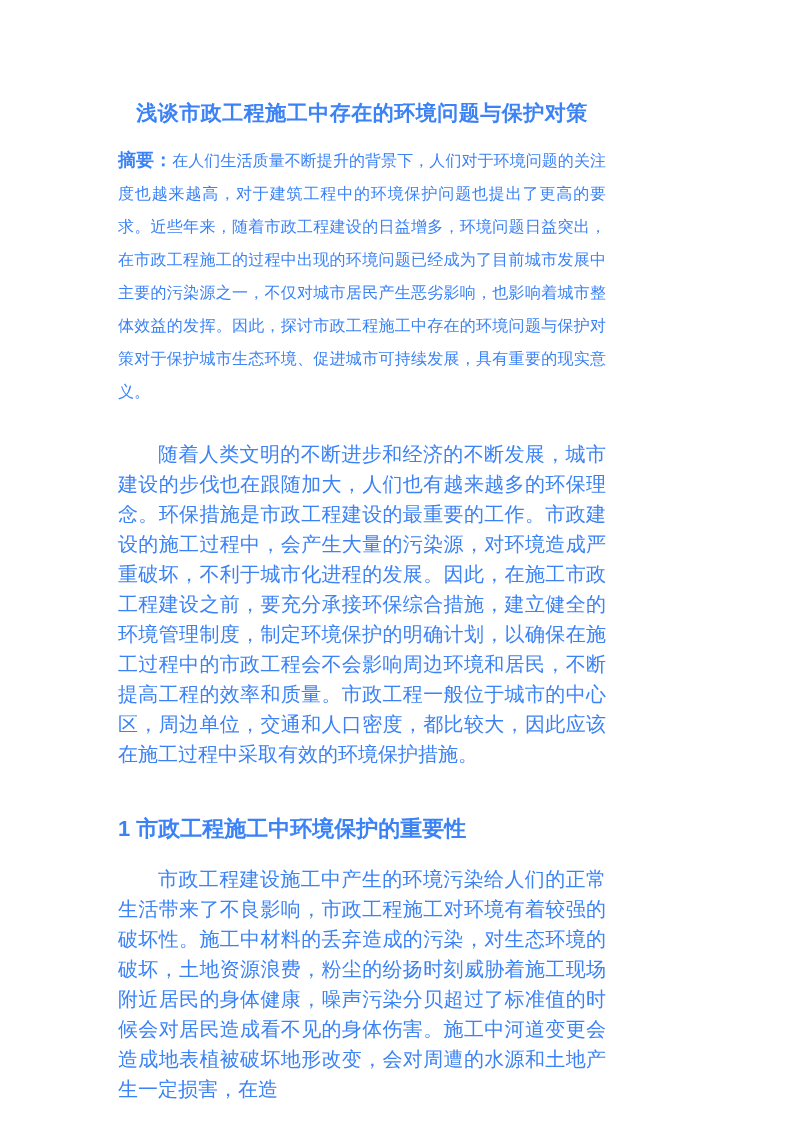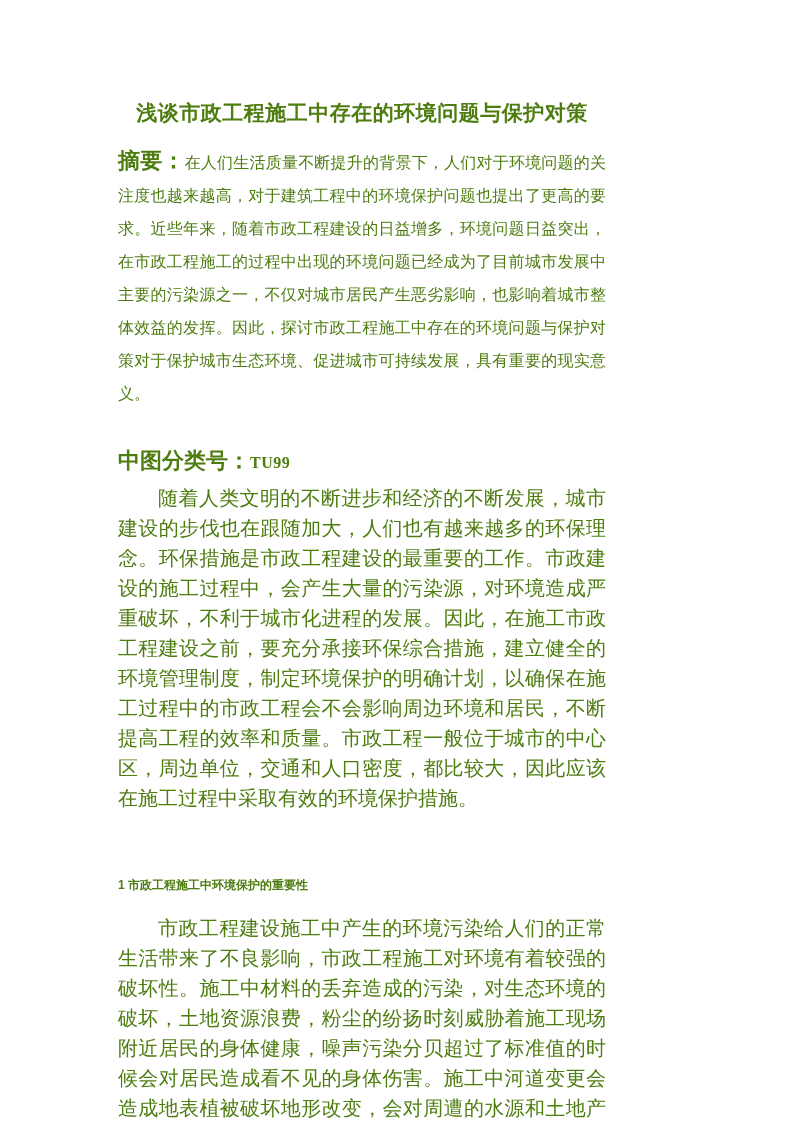--- a/index.html
+++ b/index.html
@@ -10,41 +10,41 @@
   }
   .page {
     position: relative;
     width: 724px;
     height: 1122px;
     margin: 0;
     background: #ffffff;
     box-sizing: border-box;
     padding: 97px 118px 0 118px;
     font-family: "Liberation Serif", serif;
-    color: #4d7c0f;
+    color: #3b82f6;
     overflow: hidden;
   }
   .title {
     margin: 0;
     font-size: 21px;
     font-weight: bold;
     text-align: center;
     line-height: 32px;
     letter-spacing: 0.5px;
     font-family: "Liberation Sans", sans-serif;
   }
   .abstract {
     margin: 15px 0 0 0;
     font-size: 16px;
     line-height: 33px;
     text-align: justify;
   }
   .field-label {
     font-weight: bold;
-    font-size: 22px;
+    font-size: 18px;
     font-family: "Liberation Sans", sans-serif;
   }
   .meta-block {
     margin-top: 31px;
   }
   .meta-line {
     margin: 0;
     line-height: 40px;
     font-size: 15px;
   }
@@ -54,42 +54,41 @@
     letter-spacing: 0.5px;
   }
   .body-para {
     margin: 0;
     font-size: 20px;
     line-height: 30px;
     text-align: justify;
     text-indent: 2em;
   }
   .section-heading {
-    margin: 57px 0 0 0;
-    font-size: 12px;
+    margin: 45px 0 0 0;
+    font-size: 22px;
     font-weight: bold;
     line-height: 30px;
     font-family: "Liberation Sans", sans-serif;
   }
   .section-para {
-    margin-top: 13px;
+    margin-top: 20px;
   }
 </style>
 </head>
 <body>
 
 <div class="page">
 
   <h1 class="title">浅谈市政工程施工中存在的环境问题与保护对策</h1>
 
   <p class="abstract"><span class="field-label">摘要：</span><span>在人们生活质量不断提升的背景下，人们对于环境问题的关注度也越来越高，对于建筑工程中的环境保护问题也提出了更高的要求。近些年来，随着市政工程建设的日益增多，环境问题日益突出，在市政工程施工的过程中出现的环境问题已经成为了目前城市发展中主要的污染源之一，不仅对城市居民产生恶劣影响，也影响着城市整体效益的发挥。因此，探讨市政工程施工中存在的环境问题与保护对策对于保护城市生态环境、促进城市可持续发展，具有重要的现实意义。</span></p>
 
   <div class="meta-block">
 
-    <p class="meta-line"><span class="field-label">中图分类号：</span><span class="meta-value-latin">TU99</span></p>
 
   </div>
 
   <p class="body-para">随着人类文明的不断进步和经济的不断发展，城市建设的步伐也在跟随加大，人们也有越来越多的环保理念。环保措施是市政工程建设的最重要的工作。市政建设的施工过程中，会产生大量的污染源，对环境造成严重破坏，不利于城市化进程的发展。因此，在施工市政工程建设之前，要充分承接环保综合措施，建立健全的环境管理制度，制定环境保护的明确计划，以确保在施工过程中的市政工程会不会影响周边环境和居民，不断提高工程的效率和质量。市政工程一般位于城市的中心区，周边单位，交通和人口密度，都比较大，因此应该在施工过程中采取有效的环境保护措施。</p>
 
   <h2 class="section-heading">1 市政工程施工中环境保护的重要性</h2>
 
   <p class="body-para section-para">市政工程建设施工中产生的环境污染给人们的正常生活带来了不良影响，市政工程施工对环境有着较强的破坏性。施工中材料的丢弃造成的污染，对生态环境的破坏，土地资源浪费，粉尘的纷扬时刻威胁着施工现场附近居民的身体健康，噪声污染分贝超过了标准值的时候会对居民造成看不见的身体伤害。施工中河道变更会造成地表植被破坏地形改变，会对周遭的水源和土地产生一定损害，在造</p>
 
 </div>

